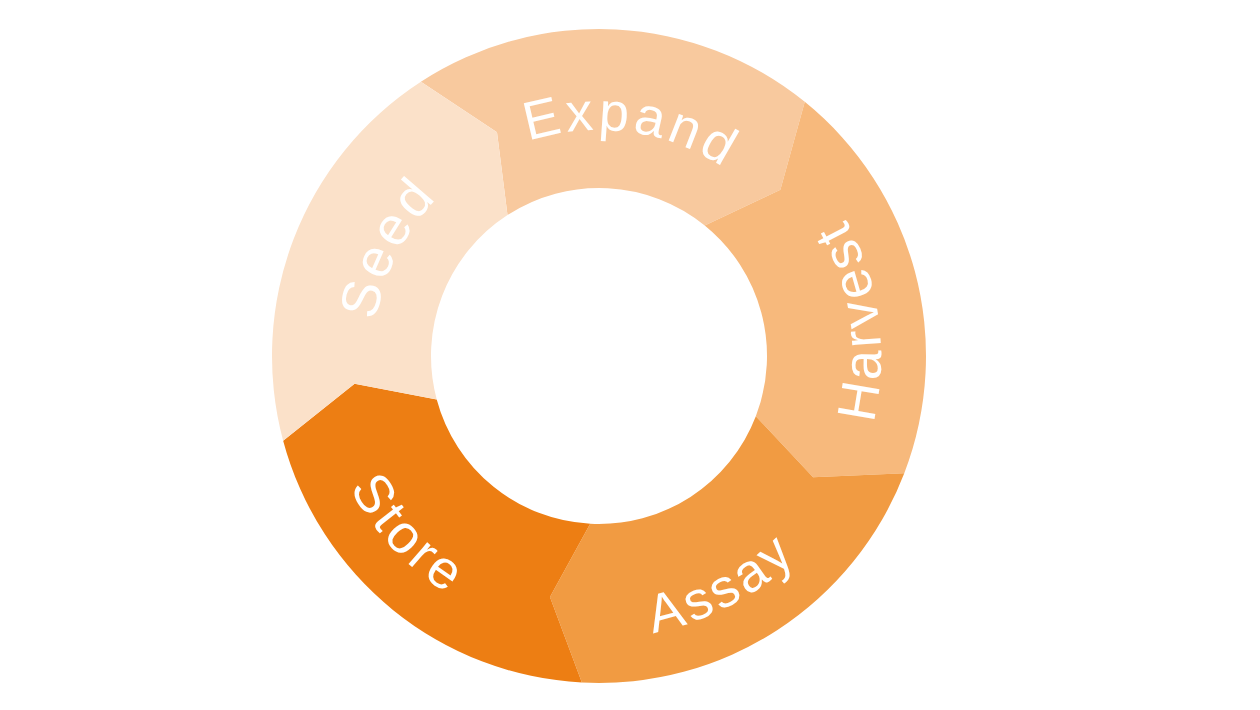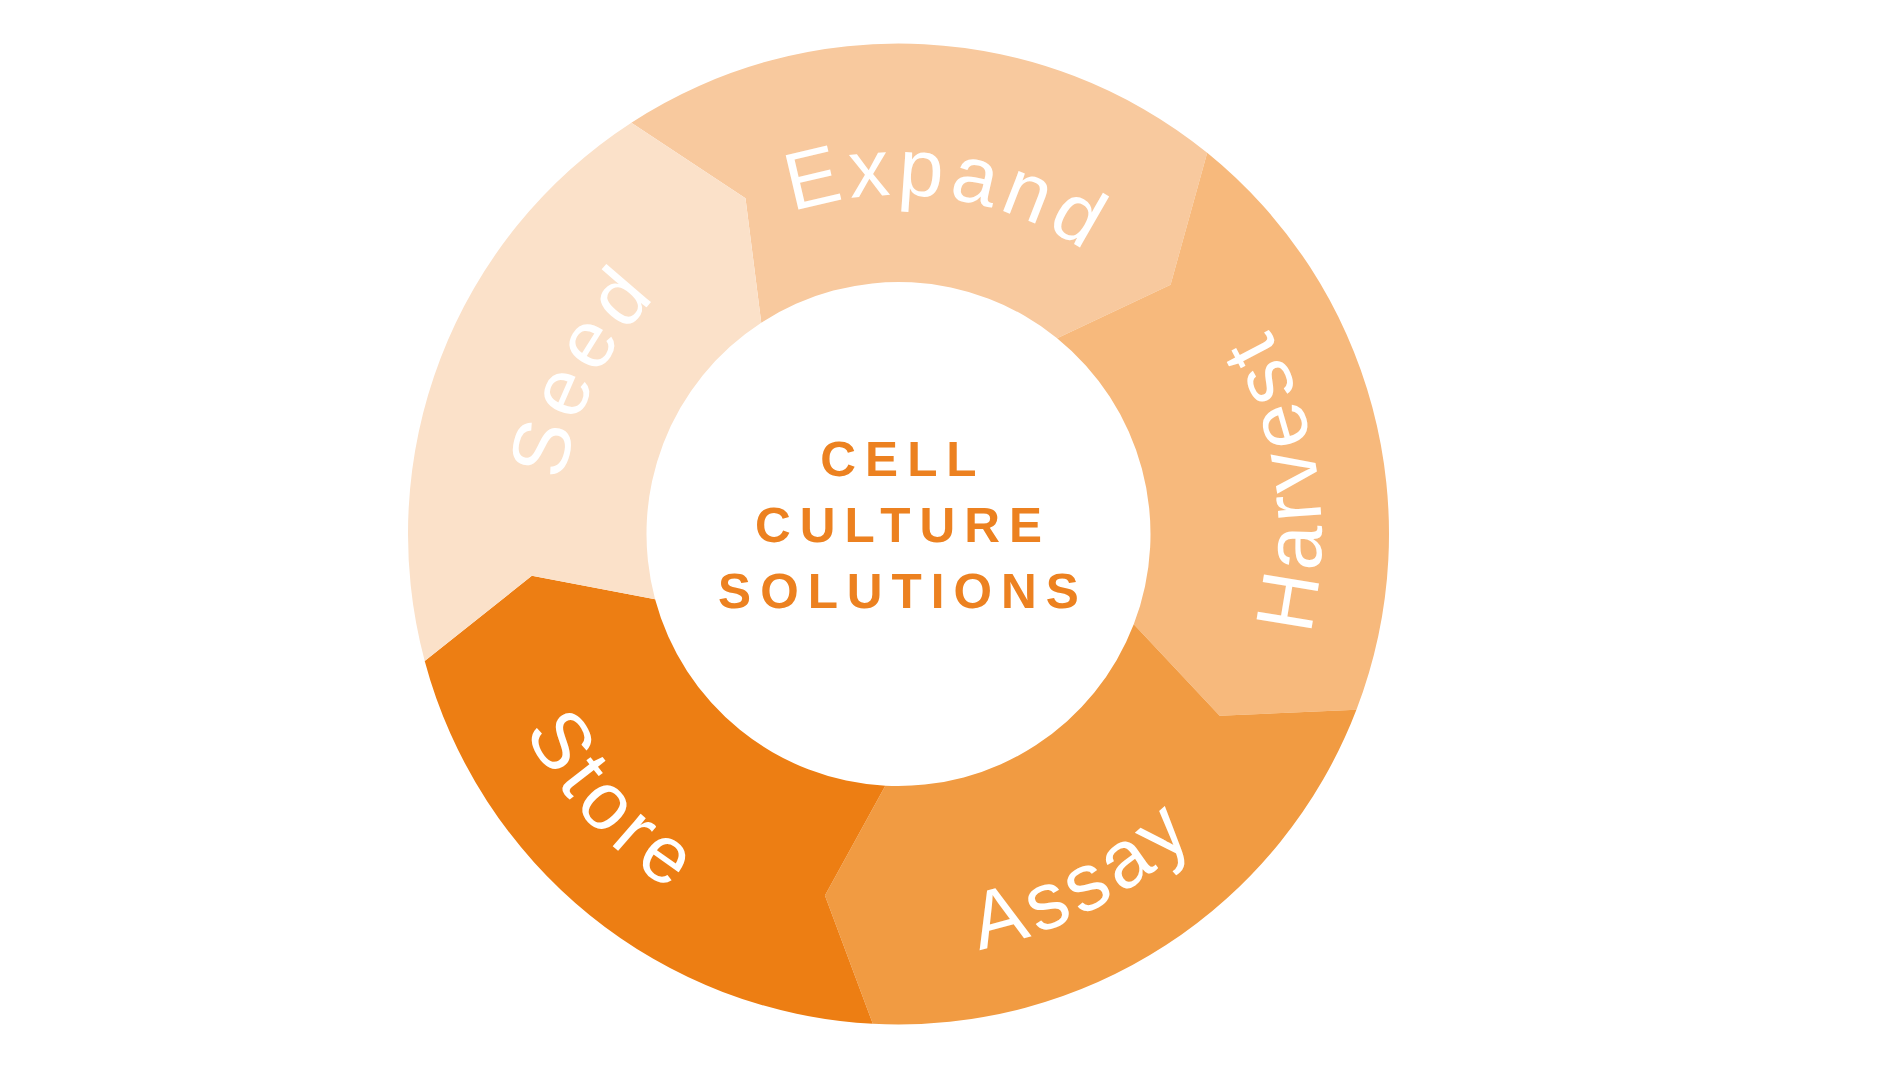--- a/index.html
+++ b/index.html
@@ -56,18 +56,13 @@
       <path d="M 904.28 473.19 A 327 327 0 0 1 581.89 682.55 L 549.96 597.06 L 590.21 523.77 A 168 168 0 0 0 755.84 416.21 L 813.11 477.14 Z" fill="#f19b42"></path>
       <path d="M 581.89 682.55 A 327 327 0 0 1 283.14 440.63 L 354.58 383.85 L 436.72 399.48 A 168 168 0 0 0 590.21 523.77 L 549.96 597.06 Z" fill="#ed7e13"></path>
       <path d="M 283.14 440.63 A 327 327 0 0 1 420.90 81.75 L 496.99 132.15 L 507.50 215.10 A 168 168 0 0 0 436.72 399.48 L 354.58 383.85 Z" fill="#fbe1c9"></path>
       <text font-size="54" letter-spacing="4" fill="#ffffff" text-anchor="middle"><textPath href="#arcTop" xlink:href="#arcTop" startOffset="27.222%">Expand</textPath></text>
       <text font-size="54" letter-spacing="4" fill="#ffffff" text-anchor="middle"><textPath href="#arcBottom" xlink:href="#arcBottom" startOffset="77.222%">Harvest</textPath></text>
       <text font-size="54" letter-spacing="4" fill="#ffffff" text-anchor="middle"><textPath href="#arcBottom" xlink:href="#arcBottom" startOffset="57.778%">Assay</textPath></text>
       <text font-size="54" letter-spacing="4" fill="#ffffff" text-anchor="middle"><textPath href="#arcBottom" xlink:href="#arcBottom" startOffset="36.944%">Store</textPath></text>
       <text font-size="54" letter-spacing="4" fill="#ffffff" text-anchor="middle"><textPath href="#arcTop" xlink:href="#arcTop" startOffset="7.500%">Seed</textPath></text>
     </svg>
 
-  <div class="center-label">
-    <div>CELL</div>
-    <div>CULTURE</div>
-    <div>SOLUTIONS</div>
-  </div>
 </div>
 
 </body></html>

